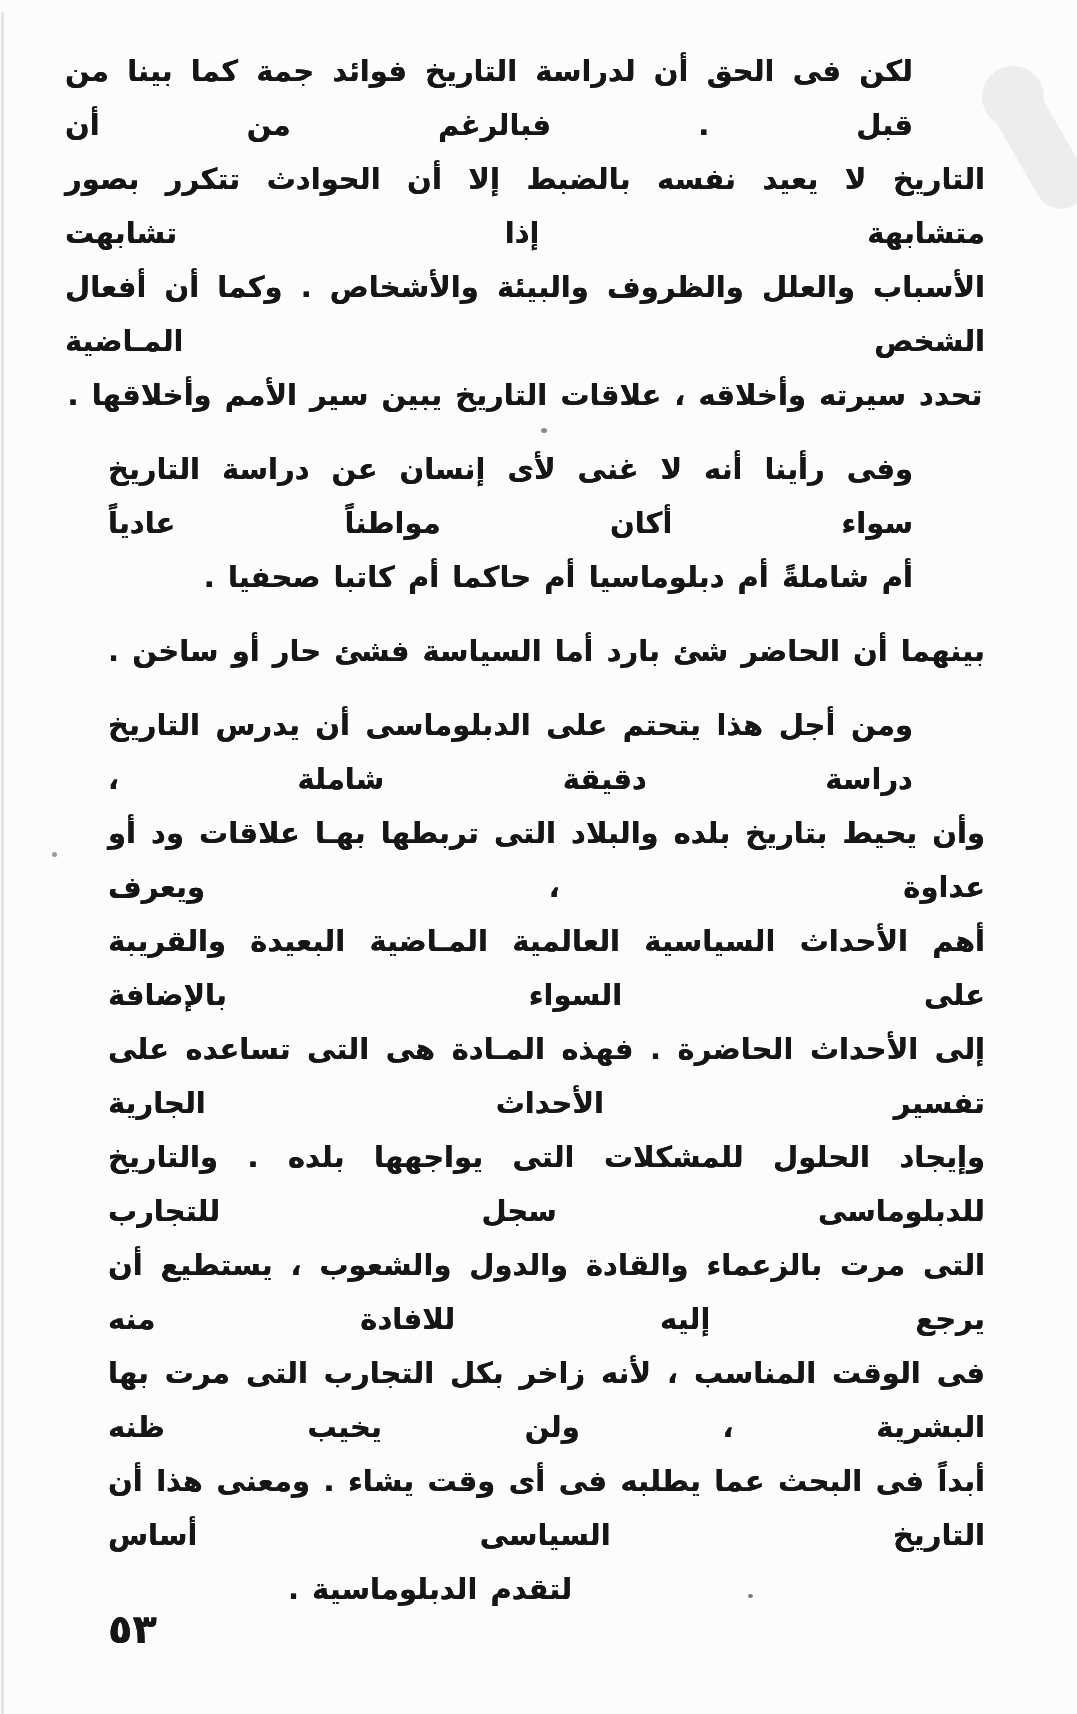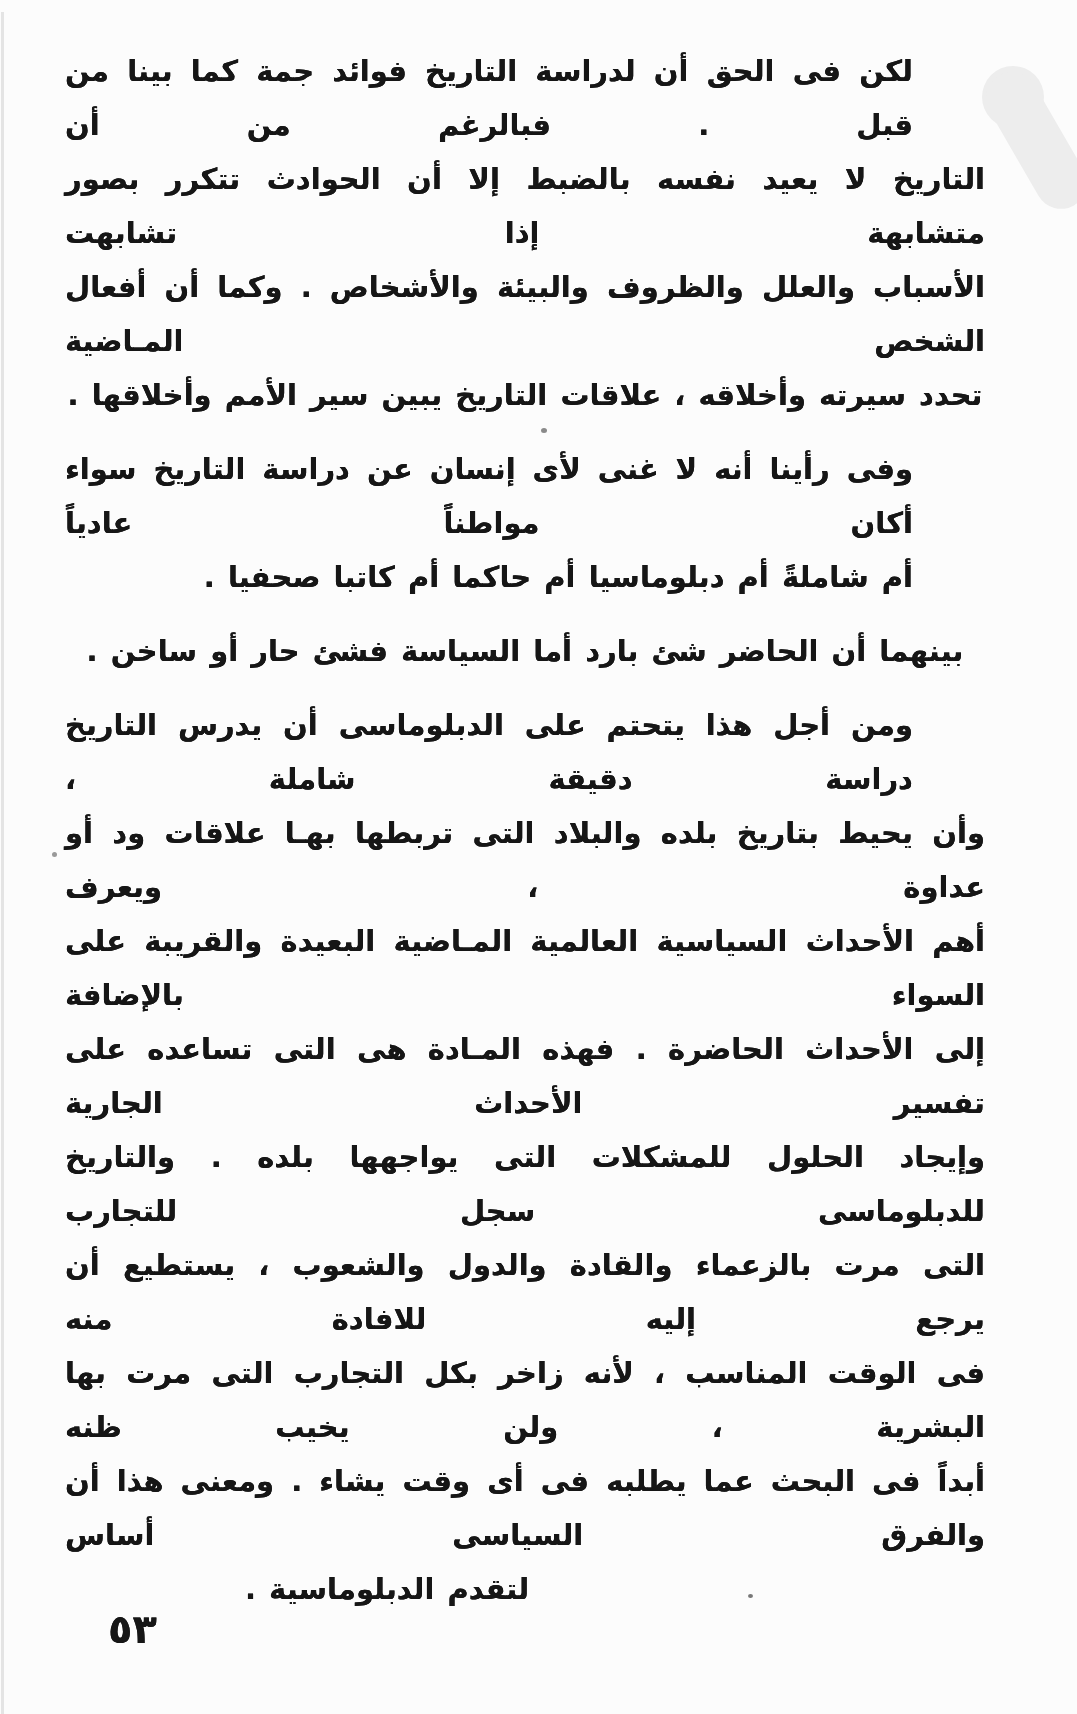--- a/index.html
+++ b/index.html
@@ -38,21 +38,21 @@
   .text-block{
     position:absolute;top:44px;right:92px;left:65px;
     direction:rtl;
     color:var(--ink);
     font-size:29px;
     font-weight:700;
     line-height:54px;
     word-spacing:3px;
     text-shadow:0 0 0.5px currentColor;
   }
-  .para + .para{margin-top:20px;}
+  .para + .para{margin-top:20px;margin-left:43px;}
   .line{white-space:normal;}
   .line.first{text-align:justify;text-align-last:justify;padding-right:72px;}
   .line.fill{text-align:justify;text-align-last:justify;}
   .line.center{text-align:center;}
   .line.right{text-align:right;padding-right:72px;}
   .line.left{text-align:left;}
   
   .page-number{
     position:absolute;left:108px;top:1606px;
     direction:rtl;
@@ -87,18 +87,18 @@
       <div class="line center">بينهما أن الحاضر شئ بارد أما السياسة فشئ حار أو ساخن .</div>
     </div>
     <div class="para">
       <div class="line first">ومن أجل هذا يتحتم على الدبلوماسى أن يدرس التاريخ دراسة دقيقة شاملة ،</div>
       <div class="line fill">وأن يحيط بتاريخ بلده والبلاد التى تربطها بهـا علاقات ود أو عداوة ، ويعرف</div>
       <div class="line fill">أهم الأحداث السياسية العالمية المـاضية البعيدة والقريبة على السواء بالإضافة</div>
       <div class="line fill">إلى الأحداث الحاضرة . فهذه المـادة هى التى تساعده على تفسير الأحداث الجارية</div>
       <div class="line fill">وإيجاد الحلول للمشكلات التى يواجهها بلده . والتاريخ للدبلوماسى سجل للتجارب</div>
       <div class="line fill">التى مرت بالزعماء والقادة والدول والشعوب ، يستطيع أن يرجع إليه للافادة منه</div>
       <div class="line fill">فى الوقت المناسب ، لأنه زاخر بكل التجارب التى مرت بها البشرية ، ولن يخيب ظنه</div>
-      <div class="line fill">أبداً فى البحث عما يطلبه فى أى وقت يشاء . ومعنى هذا أن والفرق السياسى أساس</div>
+      <div class="line fill">أبداً فى البحث عما يطلبه فى أى وقت يشاء . ومعنى هذا أن التاريخ السياسى أساس</div>
       <div class="line left" style="padding-left: 180px;">لتقدم الدبلوماسية .</div>
     </div>
   </div>
 
 <div class="page-number">٥٣</div>
 
 </body></html>

